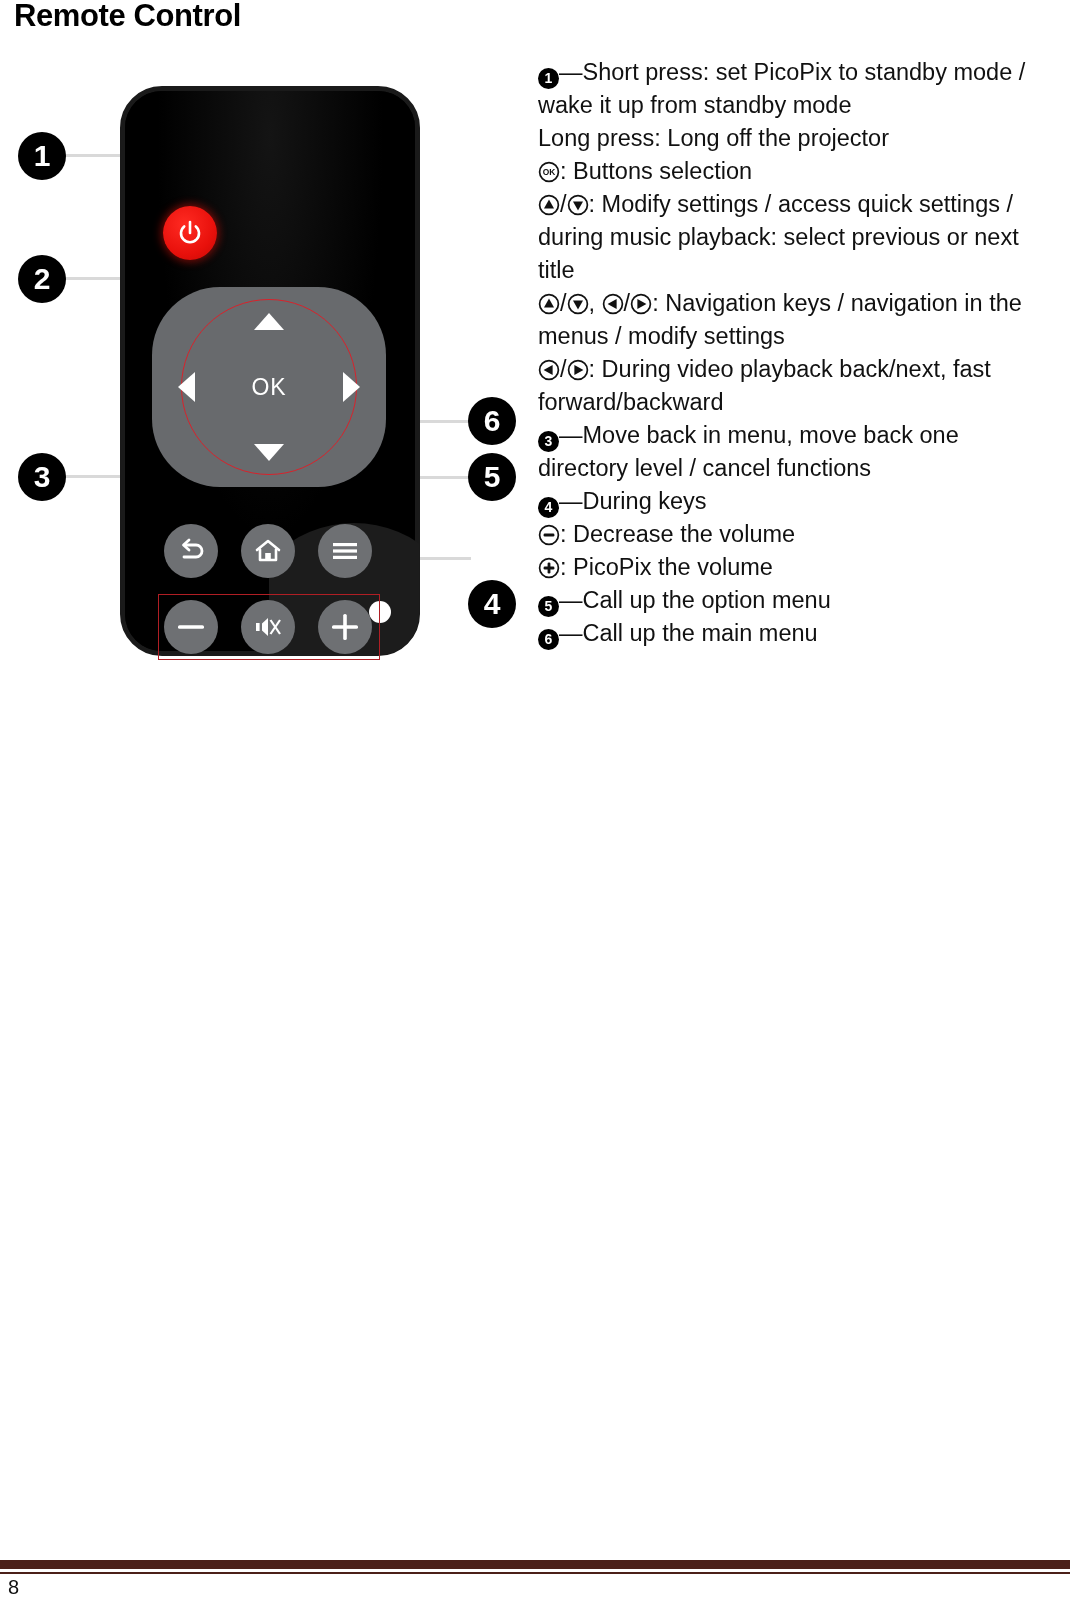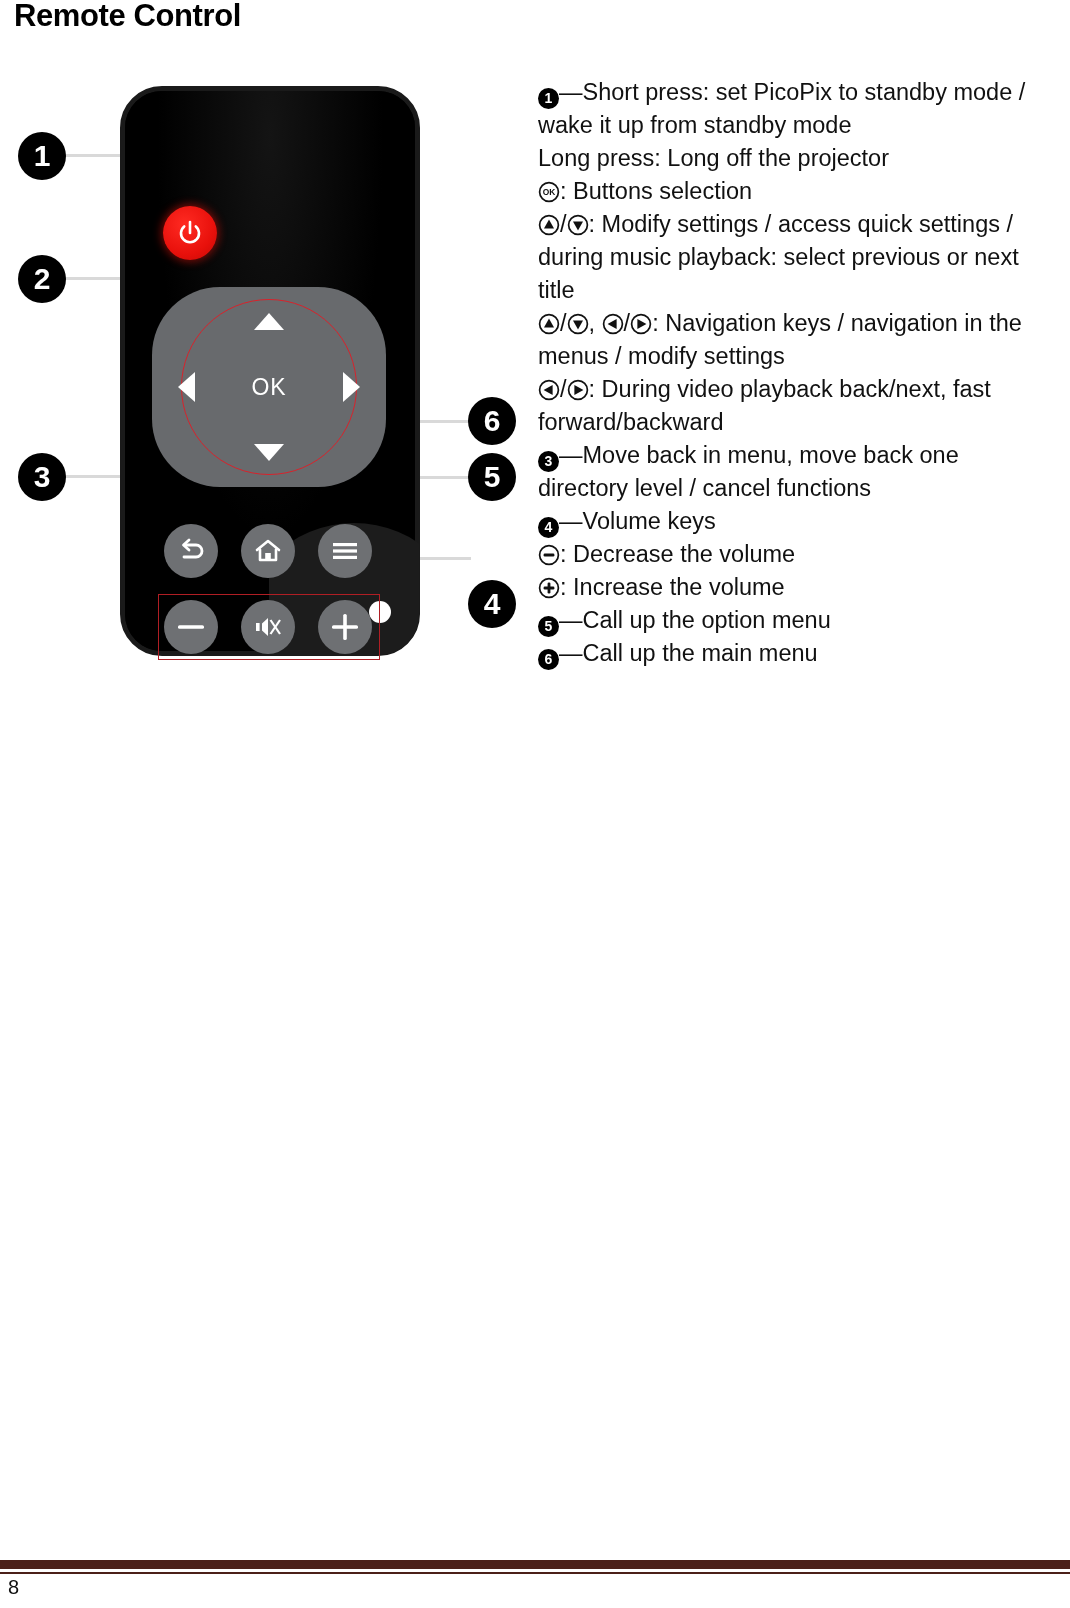--- a/index.html
+++ b/index.html
@@ -244,21 +244,21 @@
     top: 352px;
     width: 34px;
     transform: rotate(47deg);
     transform-origin: right center;
   }
 
   
   .desc {
     position: absolute;
     left: 538px;
-    top: 76px;
+    top: 56px;
     width: 512px;
     font-size: 23.5px;
     line-height: 33px;
     color: #111111;
   }
   .desc .row { white-space: normal; }
 
   .num-inline {
     display: inline-block;
     width: 21px;
@@ -431,33 +431,33 @@
   <div class="row"><span class="ic"><svg width="22" height="22" viewBox="0 0 22 22">
           <circle cx="11" cy="11" r="9.4" fill="none" stroke="#111" stroke-width="1.7"></circle>
           <path d="M5.6 11 L14.6 6 V16 Z" fill="#111"></path>
         </svg></span><span>/</span><span class="ic"><svg width="22" height="22" viewBox="0 0 22 22">
           <circle cx="11" cy="11" r="9.4" fill="none" stroke="#111" stroke-width="1.7"></circle>
           <path d="M16.4 11 L7.4 6 V16 Z" fill="#111"></path>
         </svg></span><span>: During video playback back/next, fast forward/backward</span></div>
 
   <div class="row"><span class="num-inline">3</span><span>—</span><span>Move back in menu, move back one directory level / cancel functions</span></div>
 
-  <div class="row"><span class="num-inline">4</span><span>—</span><span>Volume keys</span></div>
+  <div class="row"><span class="num-inline">4</span><span>—</span><span>During keys</span></div>
 
   <div class="row"><span class="ic"><svg width="22" height="22" viewBox="0 0 22 22">
           <circle cx="11" cy="11" r="9.4" fill="none" stroke="#111" stroke-width="1.7"></circle>
           <rect x="5.6" y="9.6" width="10.8" height="2.8" rx="1.2" fill="#111"></rect>
         </svg></span><span>: Decrease the volume</span></div>
 
 
   <div class="row"><span class="ic"><svg width="22" height="22" viewBox="0 0 22 22">
           <circle cx="11" cy="11" r="9.4" fill="none" stroke="#111" stroke-width="1.7"></circle>
           <rect x="5.6" y="9.6" width="10.8" height="2.8" rx="1.2" fill="#111"></rect>
           <rect x="9.6" y="5.6" width="2.8" height="10.8" rx="1.2" fill="#111"></rect>
-        </svg></span><span>: Increase the volume</span></div>
+        </svg></span><span>: PicoPix the volume</span></div>
 
   <div class="row"><span class="num-inline">5</span><span>—</span><span>Call up the option menu</span></div>
 
   <div class="row"><span class="num-inline">6</span><span>—</span><span>Call up the main menu</span></div>
 
 </div>
 
 <div class="footer-rule"></div>
 <div class="footer-rule-thin"></div>
 <div class="page-number">8</div>

